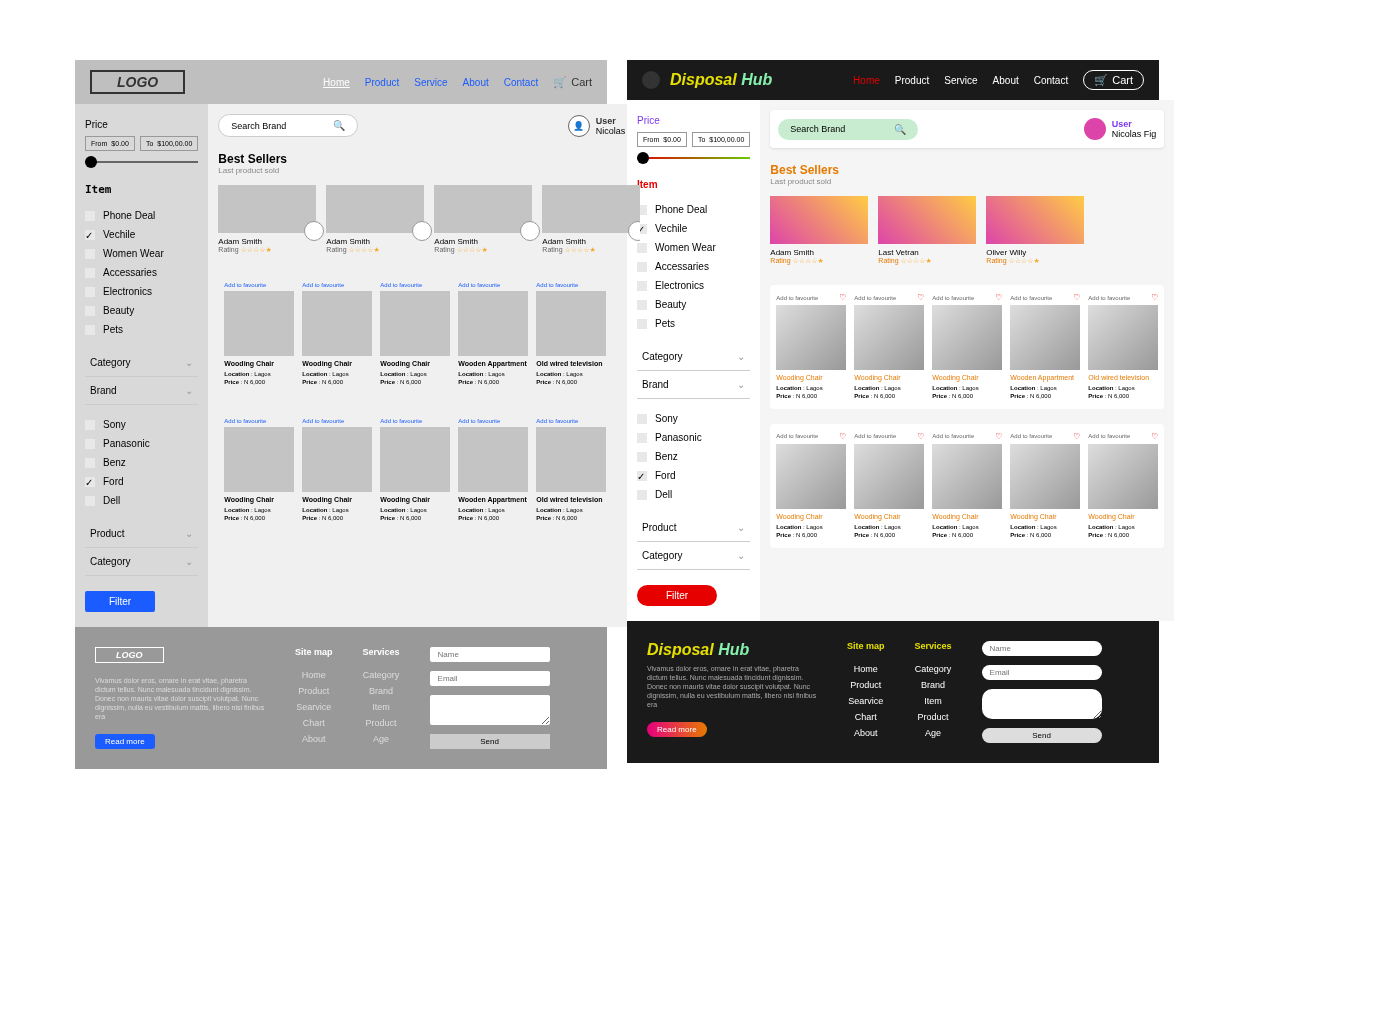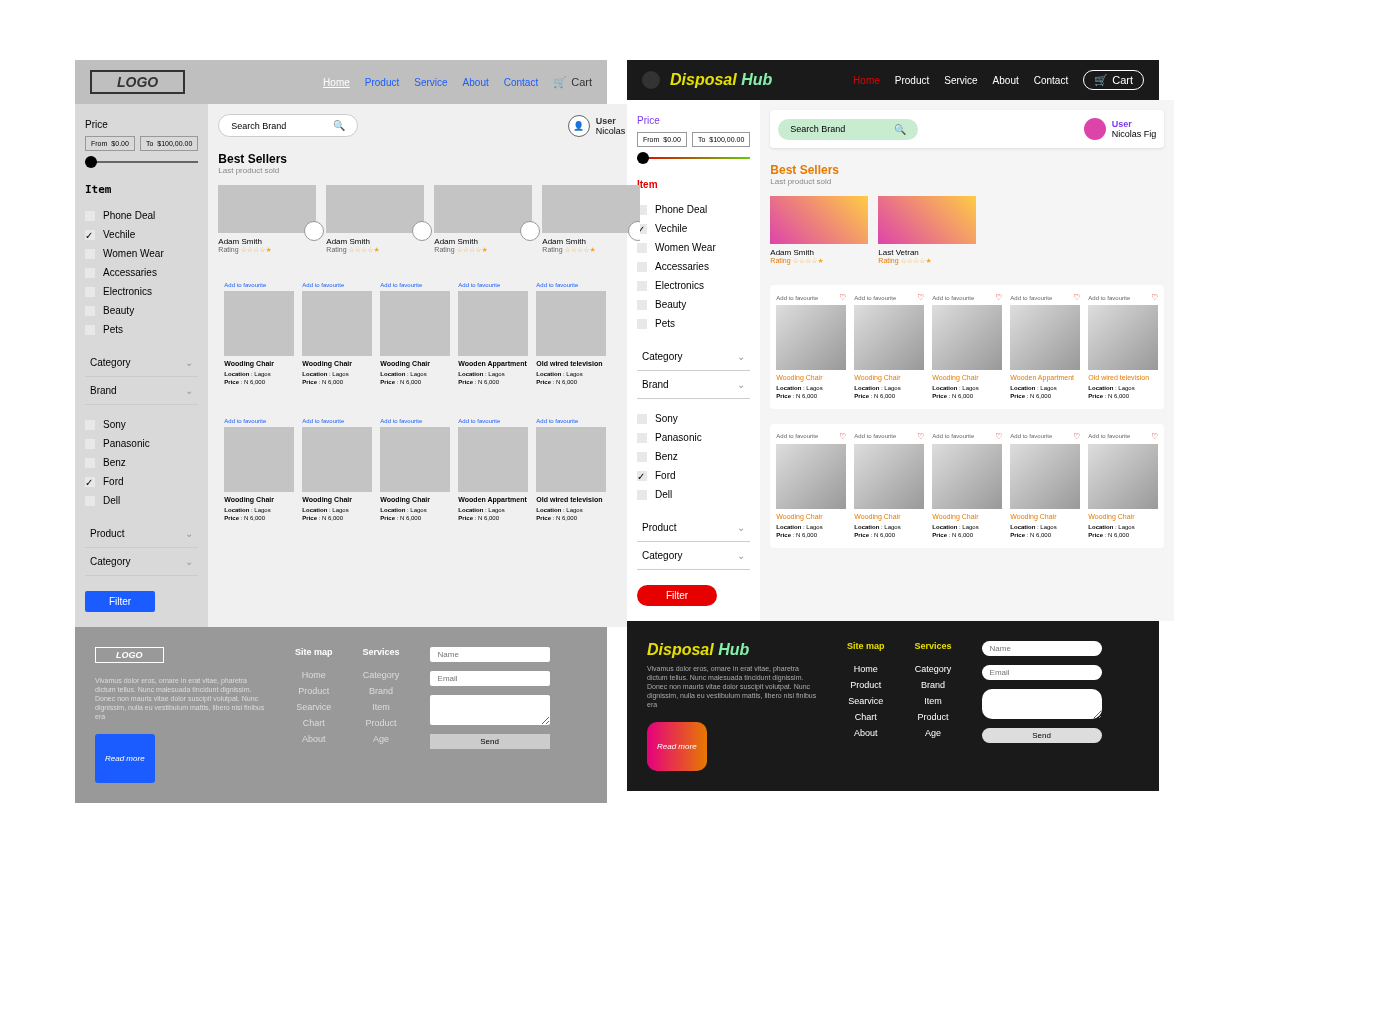--- a/index.html
+++ b/index.html
@@ -95,21 +95,21 @@
 .prod-meta b { font-weight:bold; }
 
 .footer { padding: 20px; display: flex; gap: 30px; font-size: 9px; }
 .gray .footer { background: #999; color: #fff; }
 .color .footer { background: #1a1a1a; color: #fff; }
 .f-col { display: flex; flex-direction: column; gap: 5px; }
 .f-logo { border: 1px solid #fff; padding: 2px 20px; font-weight:bold; font-style:italic; display:inline-block; margin-bottom:8px; width:fit-content; }
 .f-desc { font-size: 7px; line-height:1.3; max-width:170px; margin-bottom:8px; }
 .gray .f-desc { color:#ddd; }
 .color .f-desc { color:#aaa; }
-.read-more { background:#1a5cff; color:#fff; padding:20px 10px; font-size:8px; border-radius:3px; width:fit-content; border:none;font-style:italic; }
+.read-more { background:#1a5cff; color:#fff; padding:3px 10px; font-size:8px; border-radius:3px; width:fit-content; border:none; }
 .color .read-more { background: linear-gradient(to right,#e6007e,#e67a00); border-radius:10px; }
 .f-heading { font-weight: bold; margin-bottom:5px; }
 .color .f-heading { color:#e6e000; }
 .f-col a { font-size:9px; }
 .gray .f-col a { color:#ddd; }
 .color .f-col a { color:#fff; }
 .f-input { padding:3px 8px; font-size:8px; border:none; border-radius:2px; margin-bottom:4px; width:120px; }
 .color .f-input { border-radius:10px; }
 .f-textarea { height:30px; }
 .f-send { padding:3px 20px; font-size:8px; border:none; cursor:pointer; }
@@ -462,20 +462,25 @@
           <div class="seller-card">
             <div class="seller-img"></div>
             <div class="seller-name">Adam Smith</div>
             <div class="seller-rating">Rating <span class="stars">☆☆☆☆★</span></div>
           </div>
           <div class="seller-card">
             <div class="seller-img"></div>
             <div class="seller-name">Last Vetran</div>
             <div class="seller-rating">Rating <span class="stars">☆☆☆☆★</span></div>
           </div>
+          <div class="seller-card">
+            <div class="seller-img"></div>
+            <div class="seller-name">Oliver Willy</div>
+            <div class="seller-rating">Rating <span class="stars">☆☆☆☆★</span></div>
+          </div>
         </div>
       <div class="products" id="color-prod1">
           <div class="prod-card">
             <div class="prod-fav">Add to favourite<span class="heart">♡</span></div>
             <div class="prod-img"></div>
             <div class="prod-name">Wooding Chair</div>
             <div class="prod-meta"><b>Location</b> : Lagos<br><b>Price</b> : N 6,000</div>
           </div>
           <div class="prod-card">
             <div class="prod-fav">Add to favourite<span class="heart">♡</span></div>

